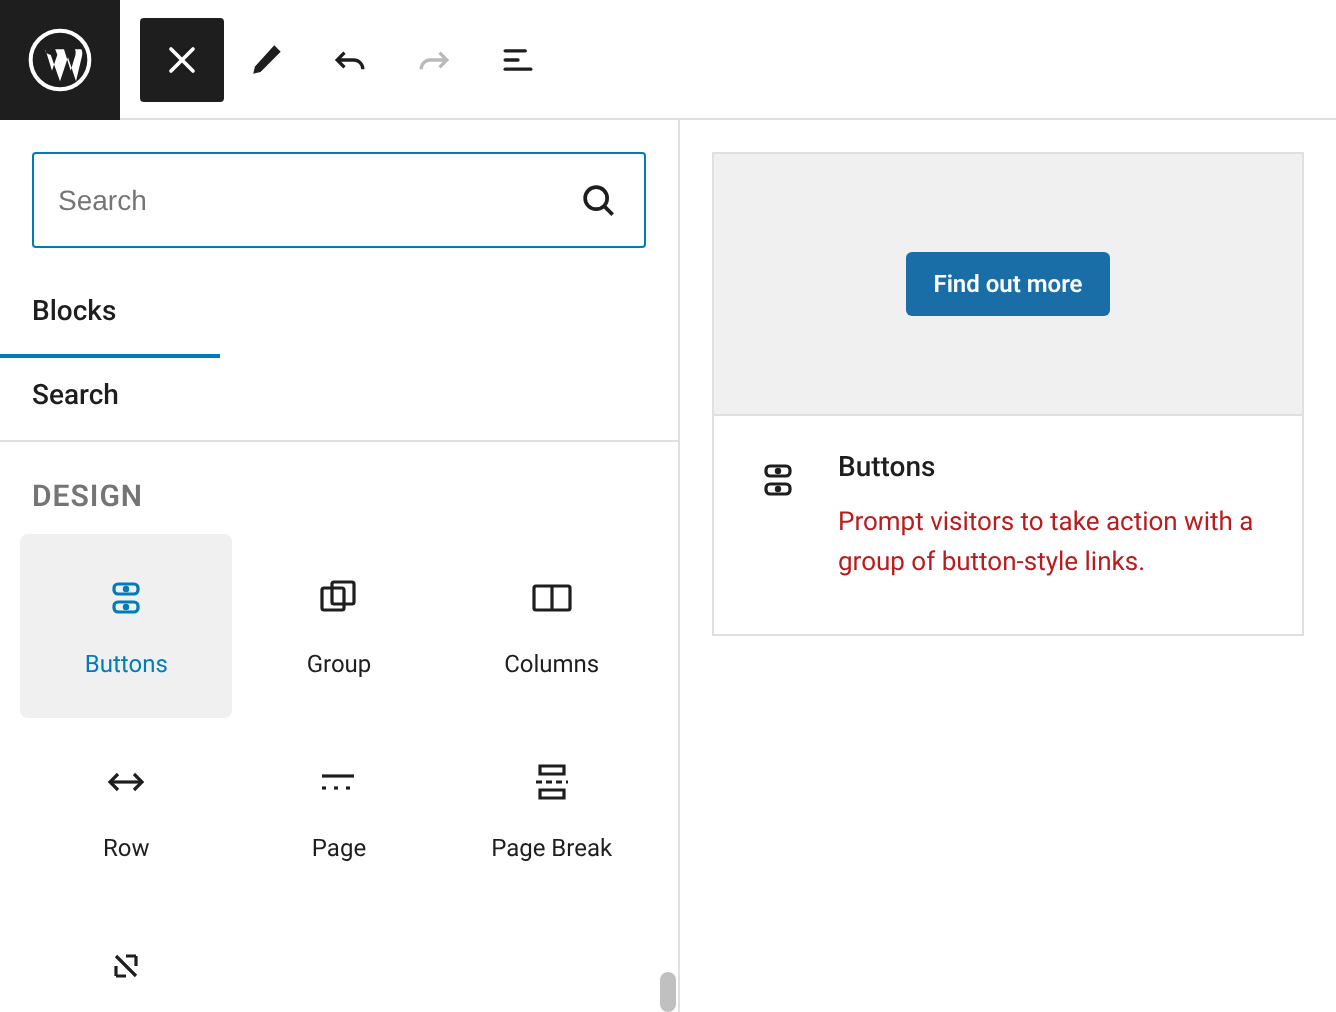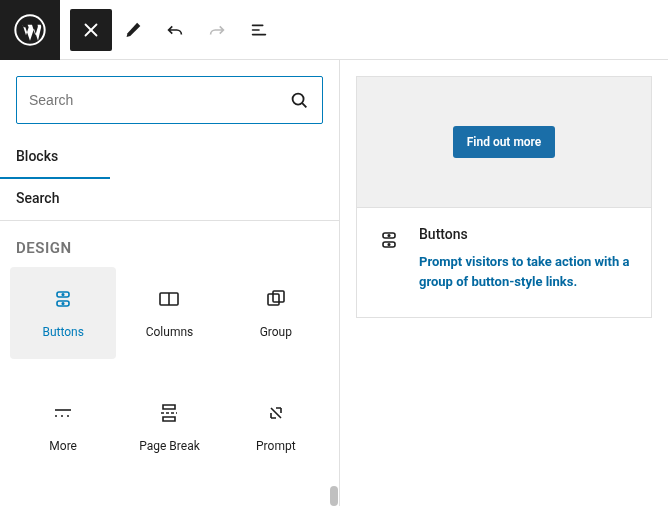--- a/index.html
+++ b/index.html
@@ -28,21 +28,21 @@
 .block-item.selected { background: #f0f0f0; color: #007cba; }
 .block-item .bicon { width: 24px; height: 24px; display: flex; align-items: center; justify-content: center; }
 .block-item .bicon svg { width: 24px; height: 24px; }
 .block-label { font-size: 12px; }
 .preview-panel { flex: 1; padding: 16px 16px 0 16px; }
 .preview-canvas { background: #f0f0f0; height: 132px; display: flex; align-items: center; justify-content: center; gap: 12px; border: 1px solid #e0e0e0; }
 .demo-btn { background: #1a6ea8; color: #fff; padding: 9px 14px; font-size: 12px; font-weight: 600; border-radius: 3px; }
 .preview-info { border: 1px solid #e0e0e0; border-top: none; padding: 18px 20px 26px 20px; display: flex; gap: 18px; align-items: flex-start; }
 .preview-info .picon { width: 24px; height: 24px; flex-shrink: 0; margin-top: 2px; }
 .preview-info h3 { font-size: 14px; font-weight: 500; margin-bottom: 10px; }
-.preview-info p { font-size: 13px; line-height: 1.5; color: #0369a1; font-weight: bold; }
+.preview-info p { font-size: 13px; line-height: 1.5; color: #b91c1c; }
 .scrollbar-stub { position: absolute; right: 1px; bottom: 0; width: 8px; height: 20px; background: #c0c0c0; border-radius: 4px; }
 </style>
 </head>
 <body>
 
 <div class="topbar">
   <div class="wp-logo">
     <svg viewBox="0 0 24 24" fill="none">
         <circle cx="12" cy="12" r="11" stroke="#fff" stroke-width="1.5"></circle>
         <path d="M3.5 8h3l2.5 8 2-6-0.8-2h3.3l2.5 8 1.8-6c0.3-1-0.2-2-0.2-2h2.4c0.5 1 0.5 2 0 3.5L18 20l-3-9-3 9-3.5-10c-1.5 0-2-1-2-2z" fill="#fff"></path>
@@ -106,49 +106,58 @@
               <circle cx="12" cy="7.5" r="0.8" fill="currentColor"></circle>
               <circle cx="12" cy="16.5" r="0.8" fill="currentColor"></circle>
             </svg>
           </span>
         <span class="block-label">Buttons</span>
       </div>
 
       <div class="block-item">
         <span class="bicon">
             <svg viewBox="0 0 24 24" fill="none" stroke="#1e1e1e" stroke-width="1.6">
+              <rect x="4" y="7" width="11" height="11" rx="1"></rect>
+              <rect x="9" y="4" width="11" height="11" rx="1"></rect>
+            </svg>
+          </span>
+        <span class="block-label">Group</span>
+      </div>
+
+      <div class="block-item">
+        <span class="bicon">
+            <svg viewBox="0 0 24 24" fill="none" stroke="#1e1e1e" stroke-width="1.6">
               <rect x="3" y="6" width="18" height="12" rx="1"></rect>
               <line x1="12" y1="6" x2="12" y2="18"></line>
             </svg>
           </span>
         <span class="block-label">Columns</span>
       </div>
 
       <div class="block-item">
         <span class="bicon">
             <svg viewBox="0 0 24 24" fill="none" stroke="#1e1e1e" stroke-width="1.6">
-              <rect x="4" y="7" width="11" height="11" rx="1"></rect>
-              <rect x="9" y="4" width="11" height="11" rx="1"></rect>
+              <line x1="4" y1="12" x2="20" y2="12"></line>
+              <path d="M8 8l-4 4 4 4M16 8l4 4-4 4"></path>
             </svg>
           </span>
-        <span class="block-label">Group</span>
+        <span class="block-label">Row</span>
       </div>
-
 
 
       <div class="block-item">
         <span class="bicon">
             <svg viewBox="0 0 24 24" fill="none" stroke="#1e1e1e" stroke-width="1.6">
               <line x1="4" y1="9" x2="20" y2="9"></line>
               <line x1="4" y1="15" x2="8" y2="15" stroke-dasharray="2 2"></line>
               <line x1="10" y1="15" x2="14" y2="15" stroke-dasharray="2 2"></line>
               <line x1="16" y1="15" x2="20" y2="15" stroke-dasharray="2 2"></line>
             </svg>
           </span>
-        <span class="block-label">More</span>
+        <span class="block-label">Page</span>
       </div>
 
       <div class="block-item">
         <span class="bicon">
             <svg viewBox="0 0 24 24" fill="none" stroke="#1e1e1e" stroke-width="1.6">
               <path d="M6 4h12v4H6zM6 16h12v4H6z"></path>
               <line x1="4" y1="12" x2="20" y2="12" stroke-dasharray="3 2"></line>
             </svg>
           </span>
         <span class="block-label">Page Break</span>

